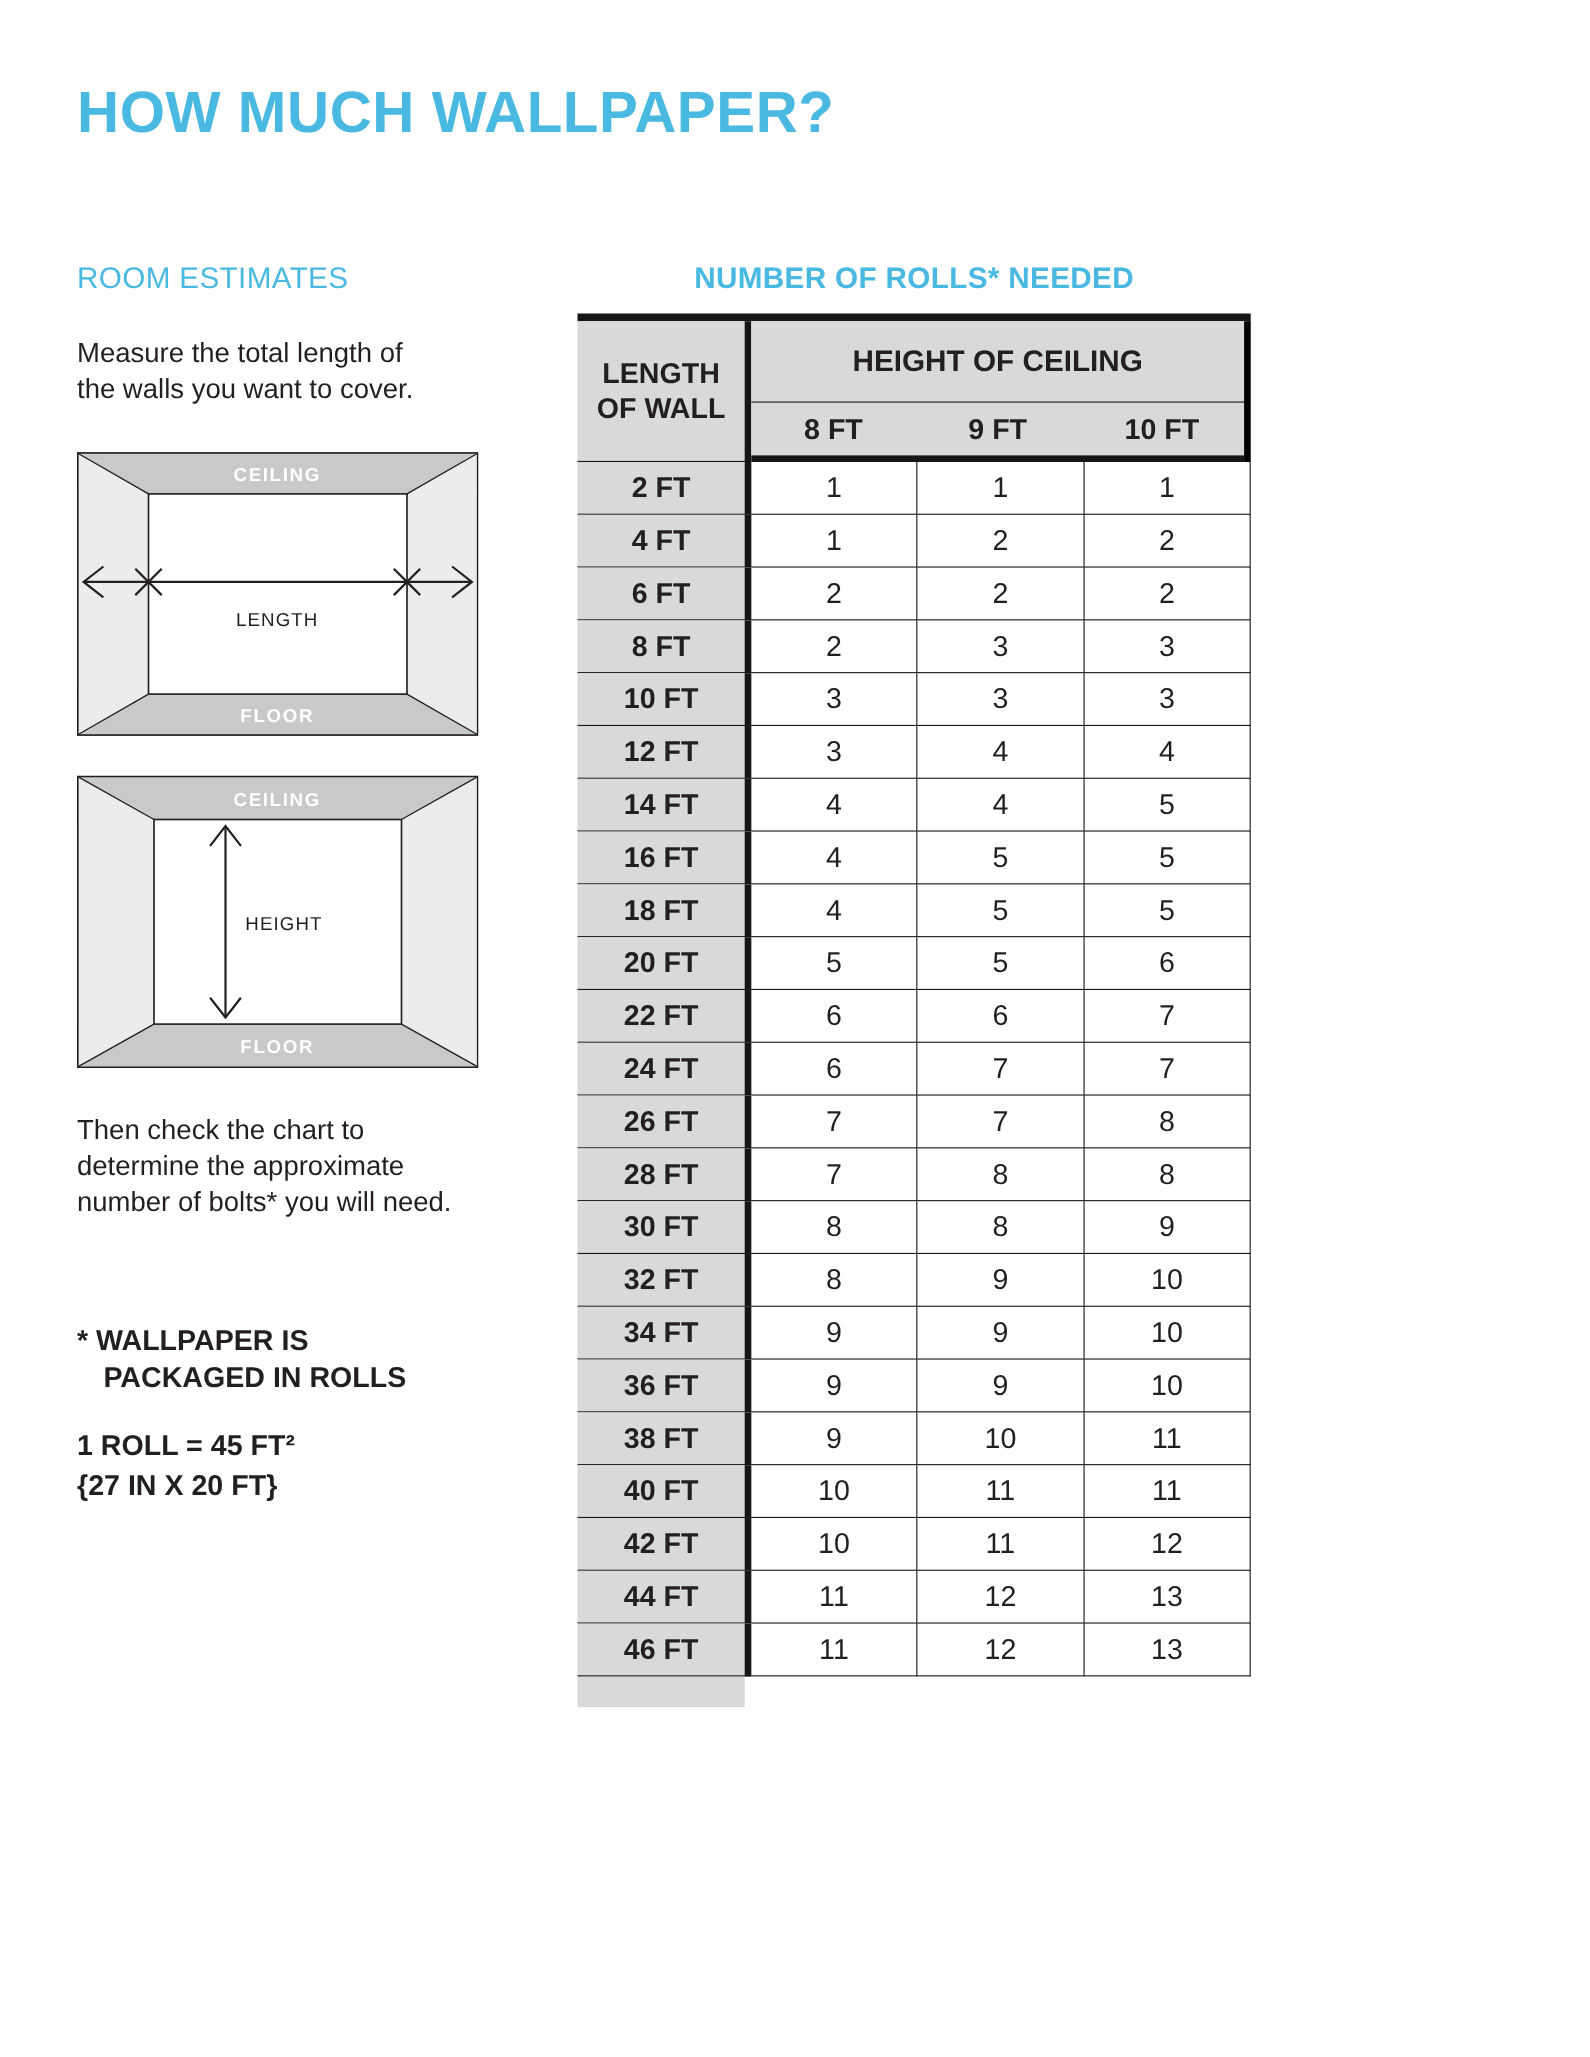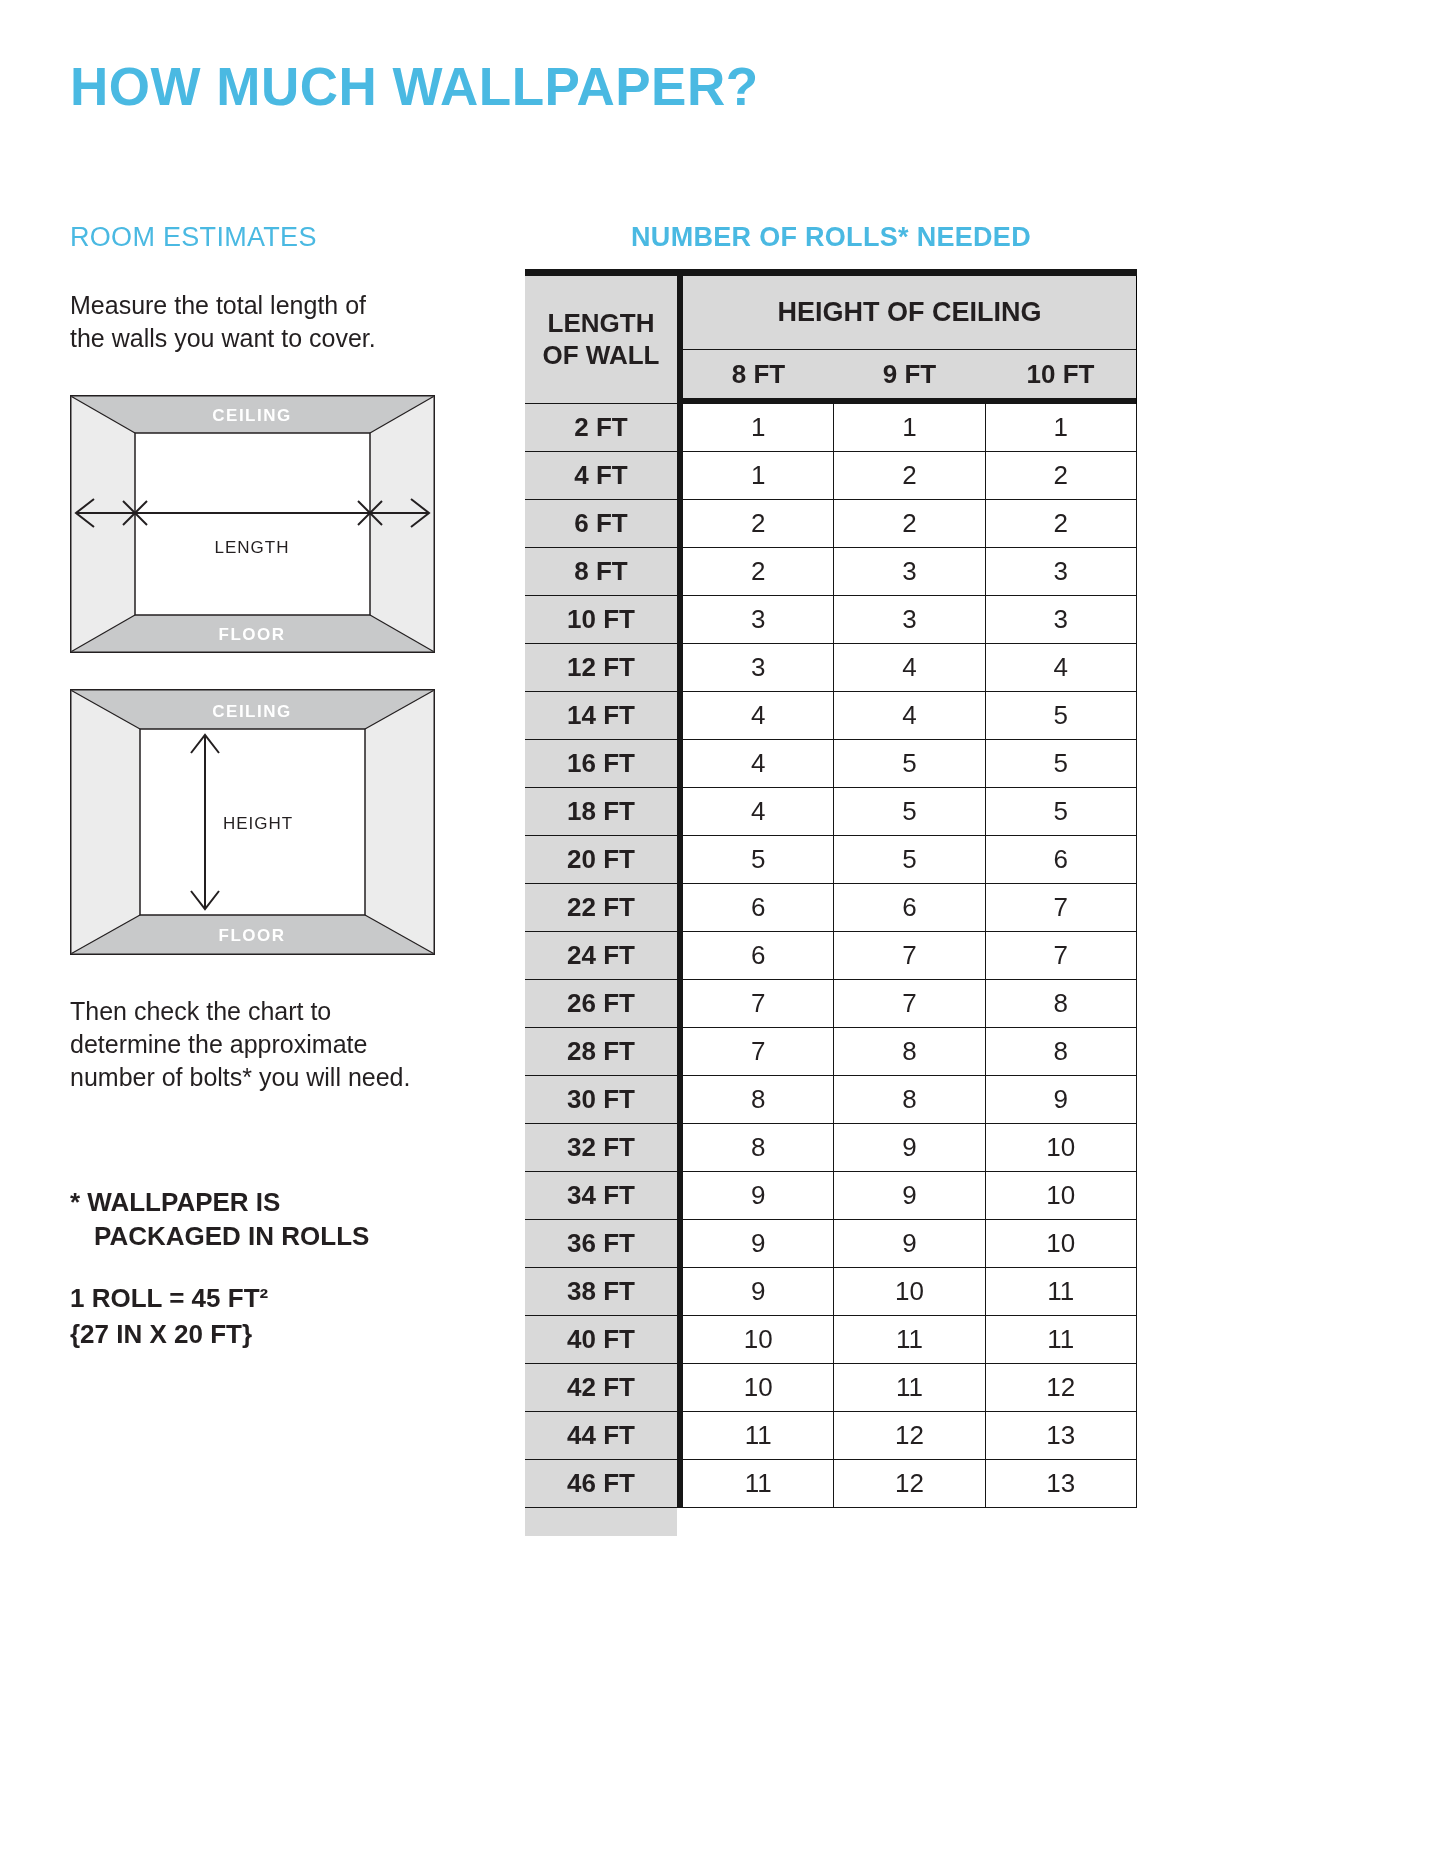--- a/index.html
+++ b/index.html
@@ -1,37 +1,37 @@
 <!DOCTYPE html>
 <html><head>
 <meta charset="utf-8">
 <style>
   html,body{margin:0;padding:0;}
   body{width:1445px;height:1870px;background:#ffffff;font-family:"Liberation Sans",sans-serif;color:#231f20;overflow:hidden;}
-  .page{position:relative;width:1445px;height:1356px;}
+  .page{position:relative;width:1445px;height:1356px;margin-top:16px;}
   .page-title{position:absolute;left:70px;top:56px;font-size:53px;font-weight:bold;color:#4ab9e2;letter-spacing:0.5px;}
   .columns{position:absolute;left:70px;top:222px;display:flex;align-items:flex-start;}
   .left-col{width:455px;}
   .right-col{width:612px;}
   .section-heading{font-size:27px;font-weight:normal;color:#4ab9e2;letter-spacing:0.3px;}
   .step{font-size:25px;line-height:1.32;white-space:pre-line;}
   .step1{margin-top:36px;}
   .diagram1{margin-top:40px;}
   .step2{margin-top:42px;}
   .diagram2{margin-top:36px;}
   .step3{margin-top:40px;}
   .diagram svg{display:block;}
   .note{margin-top:92px;font-size:26px;font-weight:bold;line-height:1.3;}
   .note-line2{margin-left:24px;}
   .roll{margin-top:26px;font-size:26px;font-weight:bold;line-height:1.4;}
   .table-heading{font-size:27px;font-weight:bold;color:#4ab9e2;text-align:center;letter-spacing:0.3px;}
   .rolls-table{margin-top:16px;border-top:7px solid #161616;}
   .thead{display:flex;align-items:stretch;}
   .col1-h{width:152px;background:#d9d9d9;border-right:6px solid #161616;border-bottom:1px solid #161616;display:flex;align-items:center;justify-content:center;text-align:center;font-weight:bold;font-size:26px;line-height:1.2;white-space:pre-line;}
-  .head-right{flex:1;background:#d9d9d9;border-right:1px solid #000000;}
+  .head-right{flex:1;background:#d9d9d9;border-right:6px solid #000000;}
   .group-h{height:73px;display:flex;align-items:center;justify-content:center;font-weight:bold;font-size:27px;border-bottom:1px solid #161616;}
   .sub-row{display:flex;height:48px;border-bottom:6px solid #161616;}
   .sub-cell{flex:1;display:flex;align-items:center;justify-content:center;font-weight:bold;font-size:26px;}
   .trow{display:flex;height:48px;justify-content:center;}
   .tcell{display:flex;align-items:center;justify-content:center;font-size:26px;border-bottom:1px solid #161616;}
   .length-cell{width:152px;background:#d9d9d9;border-right:6px solid #161616;font-weight:bold;}
   .value-cell{flex:1;}
   .trow .tcell:nth-child(n+3){border-left:1px solid #161616;}
   .trow .tcell:last-child{border-right:1px solid #161616;}
   .col1-spacer{width:152px;height:28px;background:#d9d9d9;}

